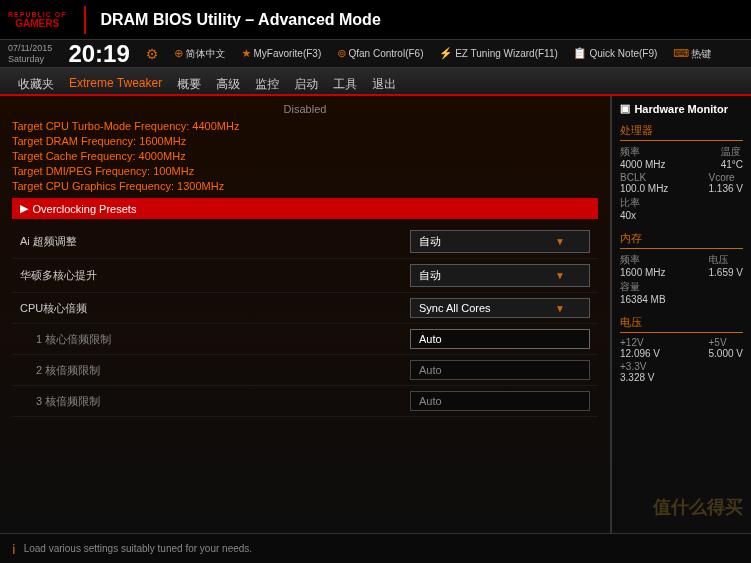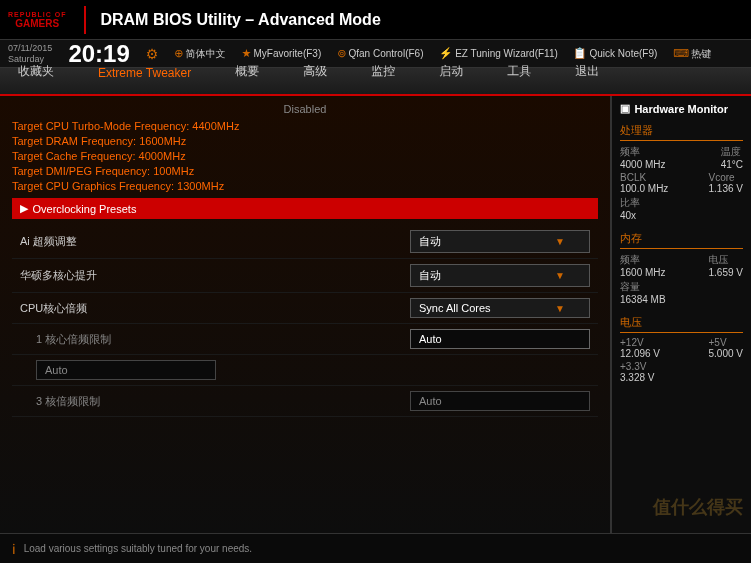--- a/index.html
+++ b/index.html
@@ -81,23 +81,23 @@
       cursor: pointer;
       white-space: nowrap;
     }
     .nav-icon { color: #cc6600; font-size: 11px; }
 
     
     #menu-bar {
       background: linear-gradient(to bottom, #2a2a2a, #1a1a1a);
       height: 28px;
       display: flex;
-      align-items: flex-end;
-      padding: 10px 12px;
-      gap: 32px;
+      align-items: flex-start;
+      padding: 4px 12px;
+      gap: 3px;
       border-bottom: 2px solid #cc0000;
     }
     .menu-item {
       color: #ccc;
       font-size: 12px;
       cursor: pointer;
       padding: 4px 6px;
     }
     .menu-extreme {
       color: #ff6600;
@@ -377,20 +377,21 @@
     </div>
 
     <div class="setting-row sub-setting">
       <span class="setting-label sub-label">1 核心倍频限制</span>
       <div class="setting-value">
         <input type="text" class="input-field active" value="Auto" readonly="" style="">
       </div>
     </div>
 
     <div class="setting-row sub-setting">
+      <span class="setting-label sub-label">2 核倍频限制</span>
       <div class="setting-value">
         <input type="text" class="input-field" value="Auto" readonly="" style="">
       </div>
     </div>
 
     <div class="setting-row sub-setting">
       <span class="setting-label sub-label">3 核倍频限制</span>
       <div class="setting-value">
         <input type="text" class="input-field" value="Auto" readonly="" style="">
       </div>

